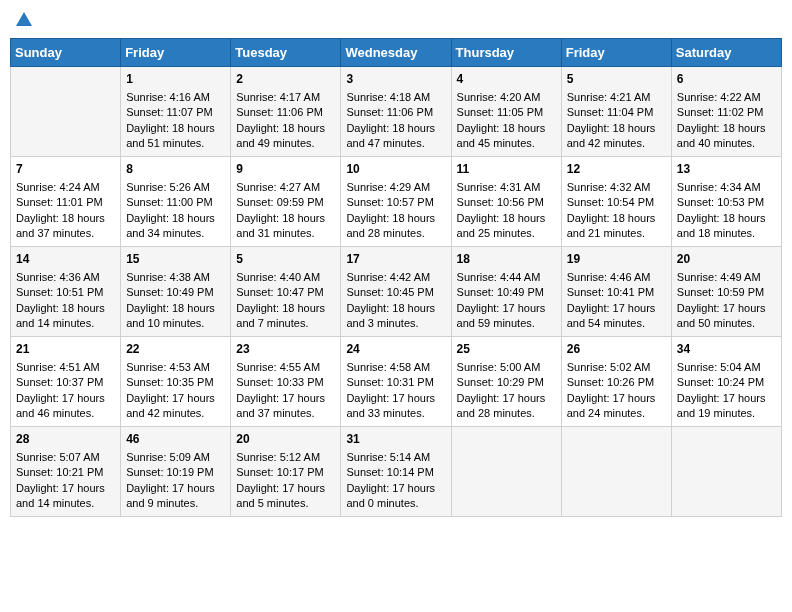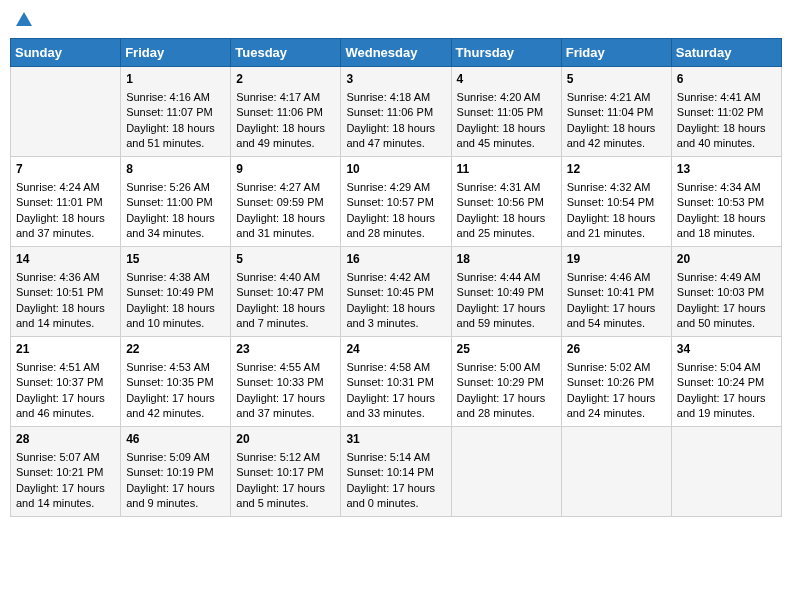--- a/index.html
+++ b/index.html
@@ -154,21 +154,21 @@
         </td>
         <td>
           <span class="day-num">5</span>
           <div>Sunrise: 4:21 AM</div>
           <div>Sunset: 11:04 PM</div>
           <div>Daylight: 18 hours</div>
           <div>and 42 minutes.</div>
         </td>
         <td>
           <span class="day-num">6</span>
-          <div>Sunrise: 4:41 AM</div>
+          <div>Sunrise: 4:22 AM</div>
           <div>Sunset: 11:02 PM</div>
           <div>Daylight: 18 hours</div>
           <div>and 40 minutes.</div>
         </td>
       </tr>
       <tr>
         <td>
           <span class="day-num">7</span>
           <div>Sunrise: 4:24 AM</div>
           <div>Sunset: 11:01 PM</div>
@@ -234,21 +234,21 @@
           <div>and 10 minutes.</div>
         </td>
         <td>
           <span class="day-num">5</span>
           <div>Sunrise: 4:40 AM</div>
           <div>Sunset: 10:47 PM</div>
           <div>Daylight: 18 hours</div>
           <div>and 7 minutes.</div>
         </td>
         <td>
-          <span class="day-num">16</span>
+          <span class="day-num">17</span>
           <div>Sunrise: 4:42 AM</div>
           <div>Sunset: 10:45 PM</div>
           <div>Daylight: 18 hours</div>
           <div>and 3 minutes.</div>
         </td>
         <td>
           <span class="day-num">18</span>
           <div>Sunrise: 4:44 AM</div>
           <div>Sunset: 10:49 PM</div>
           <div>Daylight: 17 hours</div>
@@ -257,21 +257,21 @@
         <td>
           <span class="day-num">19</span>
           <div>Sunrise: 4:46 AM</div>
           <div>Sunset: 10:41 PM</div>
           <div>Daylight: 17 hours</div>
           <div>and 54 minutes.</div>
         </td>
         <td>
           <span class="day-num">20</span>
           <div>Sunrise: 4:49 AM</div>
-          <div>Sunset: 10:03 PM</div>
+          <div>Sunset: 10:59 PM</div>
           <div>Daylight: 17 hours</div>
           <div>and 50 minutes.</div>
         </td>
       </tr>
       <tr>
         <td>
           <span class="day-num">21</span>
           <div>Sunrise: 4:51 AM</div>
           <div>Sunset: 10:37 PM</div>
           <div>Daylight: 17 hours</div>

